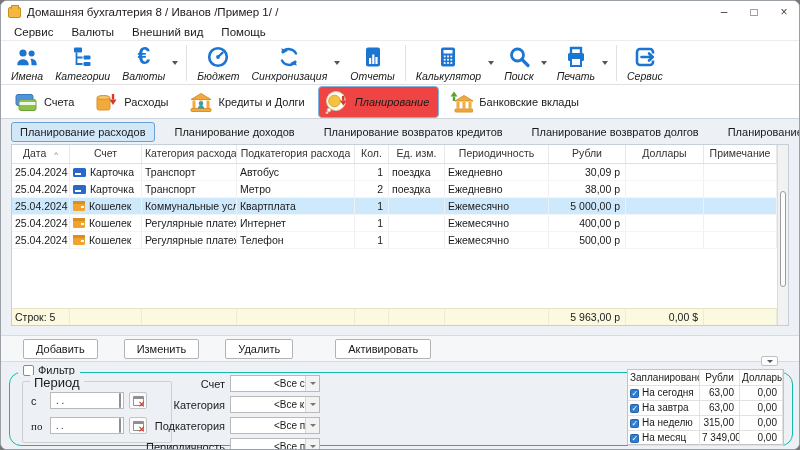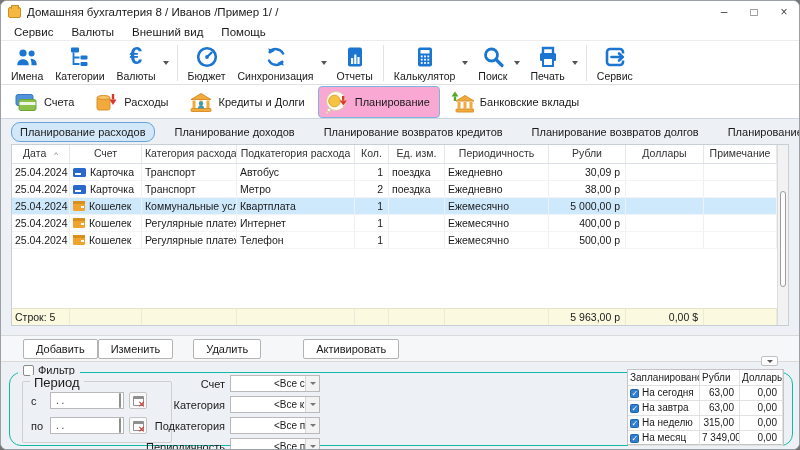--- a/index.html
+++ b/index.html
@@ -22,42 +22,42 @@
   
   .menubar { height:17px; display:flex; align-items:center; padding-left:4px; background:#fff; }
   .menu-item { font-size:11.5px; color:#1a1a1a; padding:0 9px; }
 
   
   .toolbar { height:45px; display:flex; align-items:center; padding:0 4px;
              background:#fff; border-top:1px solid #ececec; border-bottom:1px solid #e0e0e0; }
   .tbtn { display:flex; flex-direction:column; align-items:center; justify-content:center;
           padding:2px 6px 1px; border-radius:3px; }
   .tbtn svg { width:24px; height:24px; display:block; }
-  .tlabel { font-size:10.5px; color:#1a1a1a; margin-top:1px; white-space:nowrap; }
+  .tlabel { font-size:10.5px; color:#1a1a1a; margin-top:1px; white-space:nowrap;font-style:italic; }
   .tarrow { width:0; height:0; border-left:3.5px solid transparent; border-right:3.5px solid transparent;
             border-top:4px solid #555; margin:0 4px 0 1px; align-self:center; }
   .tdiv { width:1px; height:36px; background:#e2e2e2; margin:0 4px; }
   .blue { fill:#1b76d2; }
   .bstroke { fill:none; stroke:#1b76d2; }
 
   
   .tabbar { height:34px; display:flex; align-items:center; padding-left:6px; gap:3px;
             background:#fff; border-bottom:1px solid #ccd4dc; }
   .tab { display:flex; align-items:center; padding:3px 9px 3px 6px; border:1px solid transparent;
          border-radius:4px; }
   .tab svg { width:24px; height:24px; margin-right:6px; }
   .tab-label { font-size:11px; color:#1a1a1a; white-space:nowrap; }
-  .tab.selected { background:#f9a8d4; border-color:#7fb4e2; }
+  .tab.selected { background:#ef4444; border-color:#7fb4e2;font-style:italic; }
 
   
   .content { position:absolute; top:118px; left:0; right:0; bottom:0; background:#edf0f4; }
 
   .subtabs { position:absolute; top:3px; left:10px; display:flex; align-items:center; }
   .subtab { font-size:11px; color:#1a1a1a; padding:3px 8px; margin-right:11px;
-            border:1px solid transparent; border-radius:9px; white-space:nowrap; }
+            border:1px solid transparent; border-radius:3px; white-space:nowrap; }
   .subtab.selected { background:#d2e8f9; border-color:#69a3d6; }
 
   
   .tablewrap { position:absolute; top:25px; left:10px; width:778px; height:182px;
                background:#fff; border:1px solid #c6ced6; display:flex; }
   .tmain { flex:1; display:flex; flex-direction:column; min-width:0; }
   .trow { display:grid; grid-template-columns:58px 72px 95px 118px 34px 56px 104px 77px 78px 1fr; }
   .trow > div { font-size:10.5px; line-height:16px; padding:0 3px; white-space:nowrap; overflow:hidden;
                 border-right:1px solid #eef1f3; color:#1a1a1a; }
   .thead { border-bottom:1px solid #dbe1e7; }
@@ -93,21 +93,21 @@
   .filter-check { position:absolute; top:-9px; left:8px; background:#edf0f4; padding:0 5px;
                   display:flex; align-items:center; gap:4px; }
   .cbox { width:11px; height:11px; background:#fff; border:1px solid #8a8a8a; border-radius:2px; }
   .flabel { font-size:11px; color:#1a1a1a; }
 
   .periodbox { position:absolute; left:12px; top:8px; width:150px; height:62px;
                border:1px solid #cfcfcf; border-radius:2px; }
   .periodbox .gtitle { position:absolute; top:-7px; left:7px; background:#edf0f4; padding:0 4px;
                        font-size:13px; color:#1a1a1a; }
   .prow { position:absolute; left:8px; display:flex; align-items:center; gap:5px; }
-  .prow.r1 { top:10px; } .prow.r2 { top:35px; }
+  .prow.r1 { top:10px; } .prow.r2 { top:35px;font-family:Liberation Serif, serif; }
   .plab { font-size:11px; width:14px; color:#1a1a1a; }
   .dinput { width:74px; height:17px; background:#fff; border:1px solid #b9b9b9; display:flex;
             align-items:center; font-size:10px; color:#333; padding-left:5px; position:relative; }
   .dinput .calbtn { position:absolute; right:2px; top:2.5px; }
   .cal { width:11px; height:10px; border:1px solid #8f8f8f; border-top:3px solid #8f8f8f; border-radius:1px; background:#fff; }
   .clearbtn { width:18px; height:17px; background:#fafafa; border:1px solid #c4c4c4; border-radius:2px;
               display:flex; align-items:center; justify-content:center; position:relative; }
   .clearbtn .redx { position:absolute; right:1px; bottom:-1px; color:#d23a2e; font-size:8px; font-weight:bold; }
 
   .selects { position:absolute; left:98px; top:2px; width:212px; }
@@ -124,21 +124,21 @@
   
   .planned-opt { position:absolute; right:21px; top:237px; width:17px; height:10px; background:#fdfdfd;
                  border:1px solid #c0c0c0; border-radius:2px; display:flex; align-items:center; justify-content:center; }
   .planned-opt i { width:0; height:0; border-left:3px solid transparent; border-right:3px solid transparent;
                    border-top:3.5px solid #555; }
   .planned { position:absolute; right:15px; top:250px; width:157px; height:76px;
              background:#fff; border:1px solid #c3c3c3; }
   .prowg { display:grid; grid-template-columns:72px 40px 43px; }
   .prowg > div { font-size:10px; line-height:14px; border-right:1px solid #e2e2e2; border-bottom:1px solid #e2e2e2;
                  color:#1a1a1a; white-space:nowrap; overflow:hidden; padding:0 2px; }
-  .phead > div { line-height:15px; color:#222; }
+  .phead > div { text-align:center; line-height:15px; color:#222; }
   .pcell-l { display:flex; align-items:center; gap:3px; }
   .bluecb { width:9px; height:9px; background:#2f7cd3; border:1px solid #2363ab; border-radius:1.5px;
             position:relative; flex:0 0 auto; }
   .bluecb::after { content:"✓"; position:absolute; left:0.5px; top:-3px; color:#fff; font-size:8px; }
   .pnum { text-align:right; padding-right:5px !important; }
 </style>
 </head>
 <body>
 
 <div class="window">
@@ -439,22 +439,22 @@
           <div></div>
         </div>
       </div>
       <div class="vscroll">
         <div class="vthumb"></div>
       </div>
     </div>
 
     <div class="actionsbar">
       <span class="abtn" style="margin-left:22px;">Добавить</span>
-      <span class="abtn" style="">Изменить</span>
-      <span class="abtn" style="margin-left:20px;">Удалить</span>
+      <span class="abtn" style="margin-left:26px;">Изменить</span>
+      <span class="abtn" style="margin-left:26px;">Удалить</span>
       <span class="abtn" style="margin-left:42px; min-width:86px;">Активировать</span>
     </div>
 
     <div class="filterbox">
       <span class="filter-check">
         <span class="cbox"></span>
         <span class="flabel">Фильтр</span>
       </span>
 
       <div class="periodbox">

